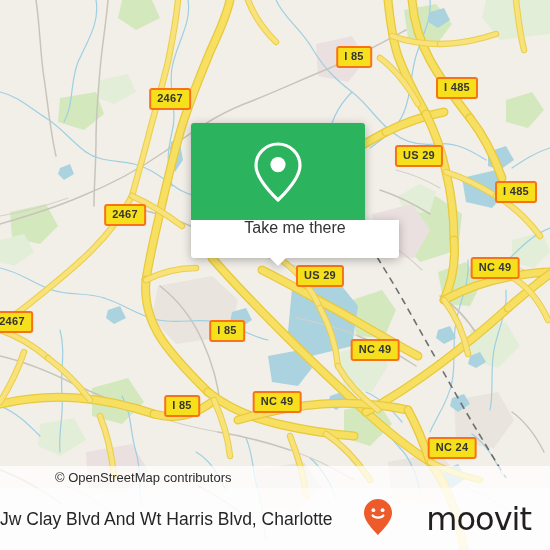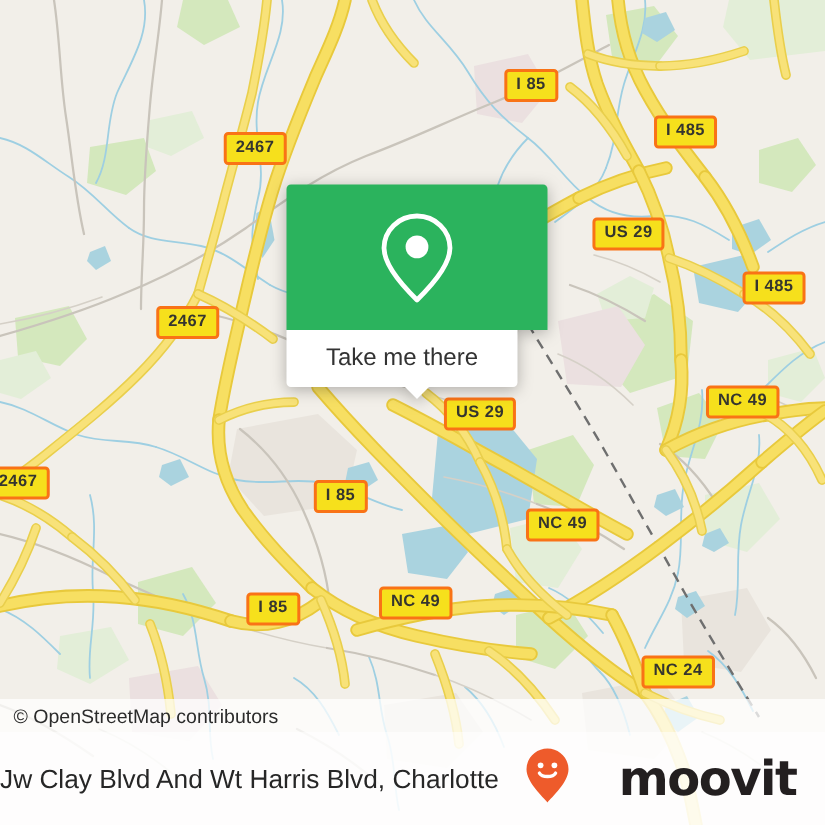--- a/index.html
+++ b/index.html
@@ -41,24 +41,24 @@
     overflow:visible;
     filter:drop-shadow(0 2px 5px rgba(0,0,0,.28));
   }
   #card-green{
     position:absolute;left:0;top:0;width:174px;height:97px;
     background:#2bb35d;
     border-radius:3px 3px 0 0;
     display:flex;align-items:center;justify-content:center;
   }
   #card-white{
-    position:absolute;left:0;top:97px;width:154px;height:38px;
+    position:absolute;left:0;top:97px;width:208px;height:38px;
     background:#ffffff;
     border-radius:0 0 3px 3px;
-    display:flex;align-items:center;justify-content:center;
+    display:flex;justify-content:center;
   }
   #card-label{
     color:#333333;font-size:16px;line-height:1;
     font-family:"Liberation Sans", sans-serif;
   }
   #card-tail{
     position:absolute;left:50%;top:134px;
     transform:translateX(-50%);
     width:0;height:0;
     border-left:9px solid transparent;
@@ -69,36 +69,37 @@
 
   
   #attribution{
     position:absolute;left:0;top:466px;width:550px;height:22px;
     background:rgba(255,255,255,.74);
     display:flex;align-items:center;
   }
   #attribution-text{
     color:#2b2b2b;font-size:13px;padding-left:9px;
     font-family:"Liberation Sans", sans-serif;
+    margin-left:46px;
   }
 
   
   #bottombar{
     position:absolute;left:0;top:488px;width:550px;height:62px;
     background:rgba(255,255,255,.88);
     display:flex;align-items:center;justify-content:space-between;
   }
   #bottom-title{
     color:#262626;font-size:17.5px;white-space:nowrap;
     font-family:"Liberation Sans", sans-serif;
   }
   #brand{display:flex;align-items:center;padding-right:19px;}
   #brand-mark{margin-right:1px;}
   #brand-name{
-    color:#231f20;font-size:32px;font-weight:bold;letter-spacing:-1px;
+    color:#231f20;font-size:32px;font-weight:normal;letter-spacing:-1px;
     line-height:1;font-family:"DejaVu Sans", sans-serif;margin-left:32px;
   }
 </style>
 </head>
 <body>
 
 <div id="app">
 
   <div id="map">
     <svg viewBox="0 0 550 550" xmlns="http://www.w3.org/2000/svg">

